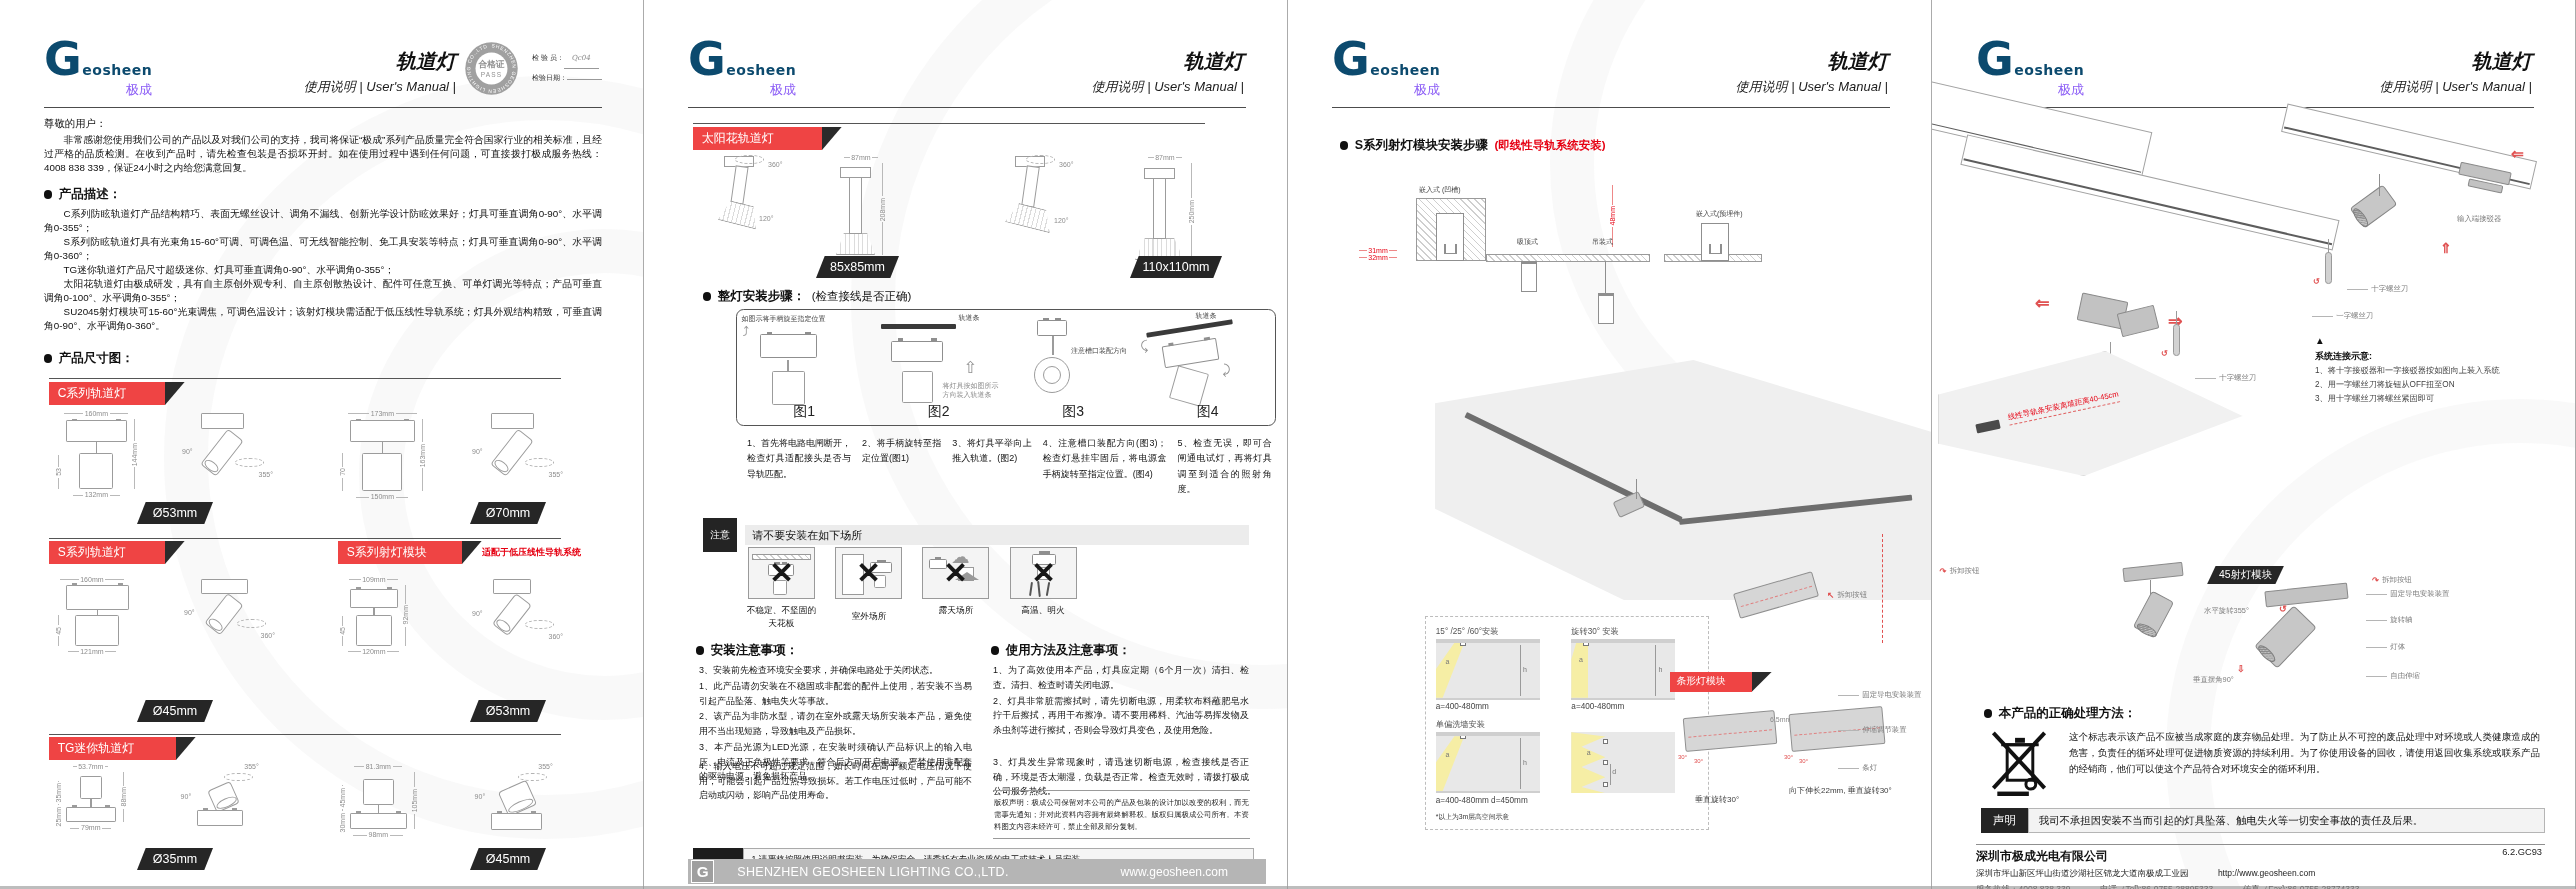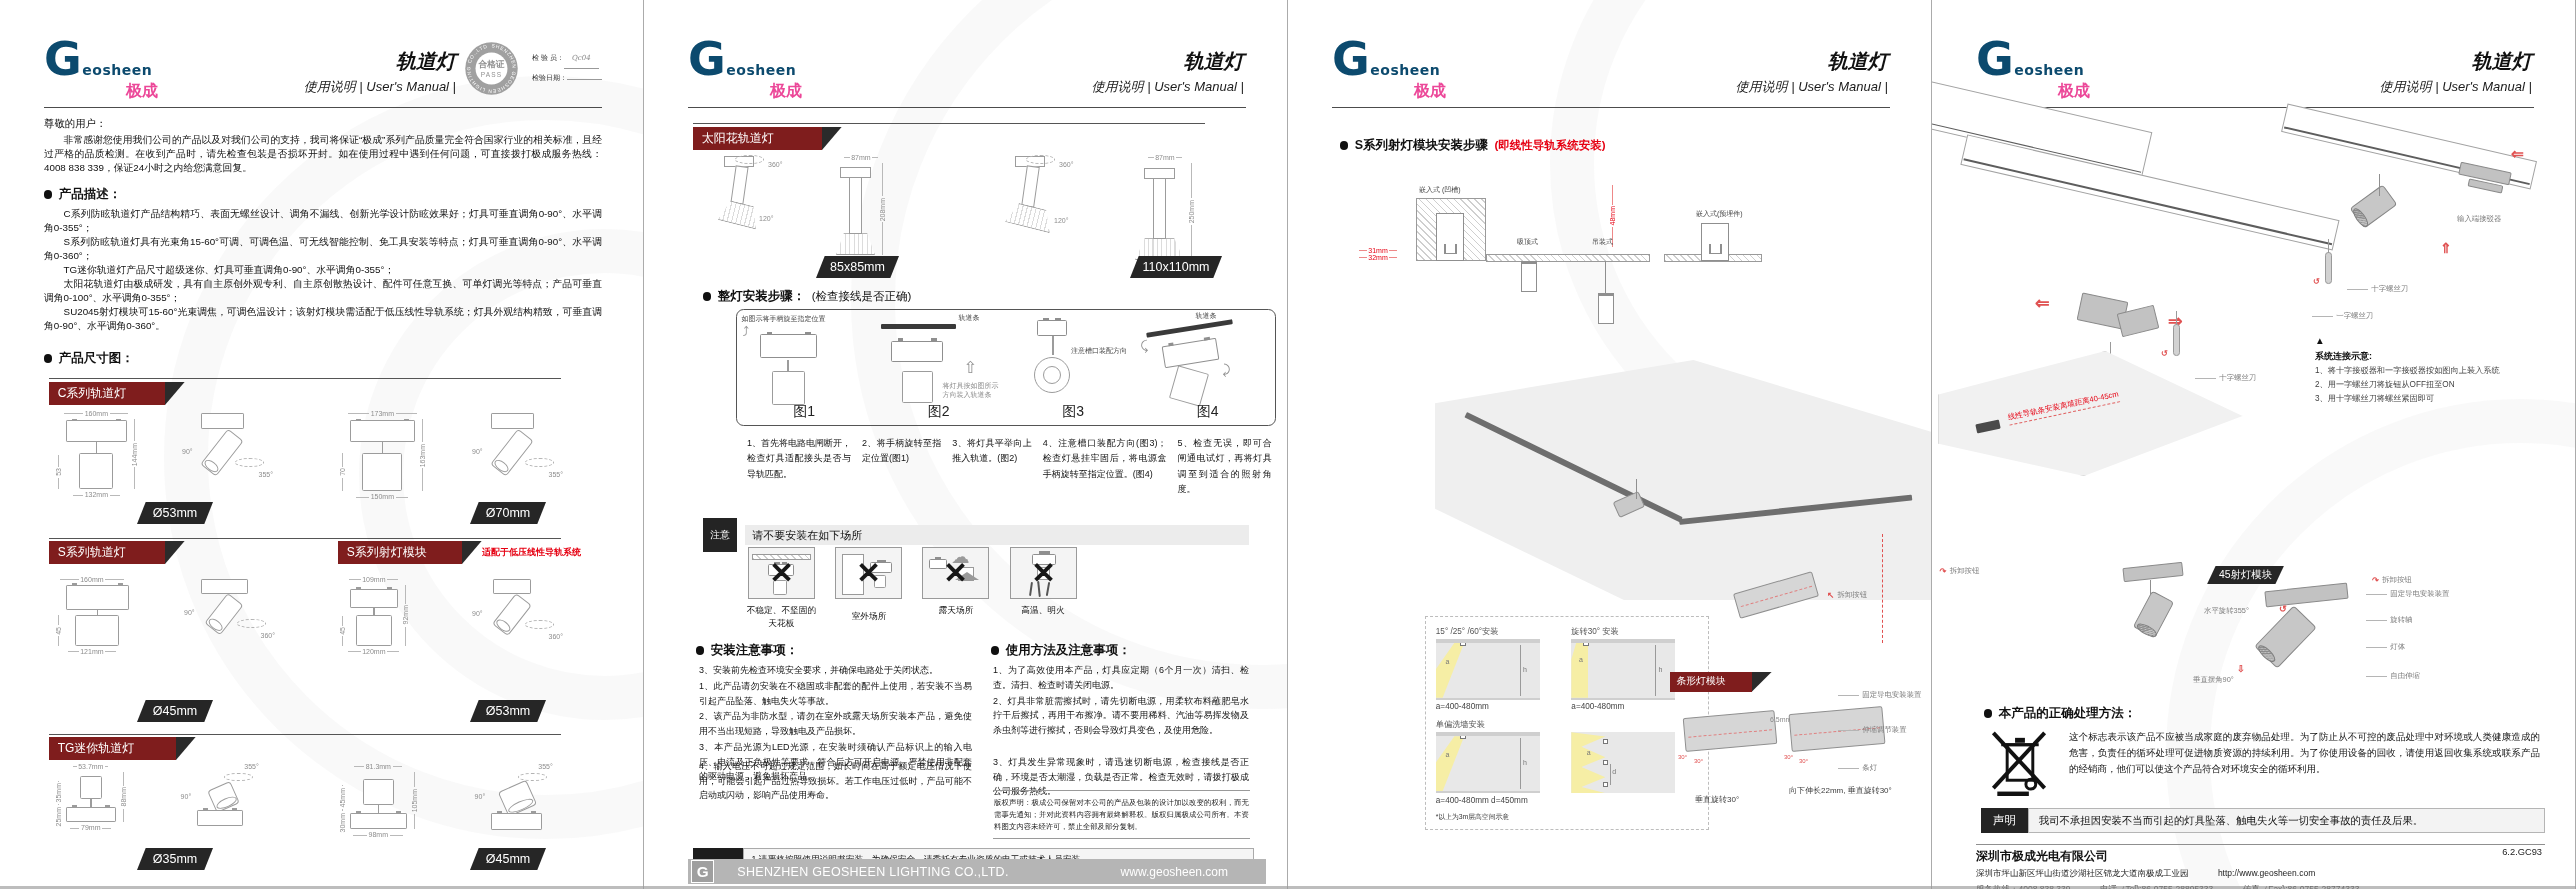--- a/index.html
+++ b/index.html
@@ -8,42 +8,42 @@
   #spread{position:relative;width:2576px;height:890px;background:#fff;outline:0.5px solid #b0b0b0;overflow:hidden}
   .page{position:absolute;top:0;width:644px;height:890px;background:#fff;border-right:0.5px solid #ababab;overflow:hidden}
   .page:last-child{border-right:none}
   .abs{position:absolute}
   .sw{position:absolute;border-radius:50%;border:44px solid rgba(150,150,150,.06);pointer-events:none}
   .scanedge{position:absolute;left:0;right:0;bottom:0;height:3.8px;background:#9a9a9a;opacity:.65}
   
   .hdr{position:absolute;left:44px;right:41px;top:32px;height:72px}
   .logo-word{font-family:"DejaVu Sans",sans-serif;font-weight:800;font-size:14px;letter-spacing:0.5px;color:#0c4a6e}
   .logo-word::first-letter{font-size:46px;font-weight:800}
-  .logo-cn{font-size:16px;font-weight:700;margin:-5.5px 0 0 82px;color:#ec4899}
+  .logo-cn{font-size:13px;font-weight:400;margin:-5.5px 0 0 82px;color:#8b5cf6}
   .titles{position:absolute;right:2.2px;top:16.4px;text-align:right}
   .titles.withstamp{right:146px}
   .t1{font-size:20px;font-weight:700;font-style:italic}
   .t2{font-size:13px;font-style:italic;margin-top:2.2px;color:#1a1a1a}
   .rule{position:absolute;left:44px;right:41px;top:107px;height:1.1px;background:#4c4c4c}
   .stamp{position:absolute;right:82px;top:7.6px;width:57px;height:57px}
   .stx{position:absolute;inset:0;display:flex;flex-direction:column;align-items:center;justify-content:center;color:#8f8f8f}
   .stx b{font-size:8.7px}.stx i{font-style:normal;font-size:6.5px;letter-spacing:1.1px}
   .qc{position:absolute;right:0;top:17.4px;font-size:7px;color:#333;line-height:18.5px;white-space:nowrap}
   .qv{display:inline-block;width:35px;border-bottom:0.5px solid #999;text-align:center;text-decoration:none;color:#8a8a8a;font-style:italic;font-family:"DejaVu Serif",serif}
   
   .sect{position:absolute;display:flex;align-items:center;gap:6.5px}
   .dot{width:8.2px;height:8.2px;background:#101010;border-radius:50%;flex:none}
   .sect h2{font-size:12.5px;font-weight:700}
   .sect .rd{color:#e60012;font-weight:700;font-size:11.5px}
   .body{font-size:9.8px;line-height:14px;text-align:justify;color:#0f0f0f}
   .ind{text-indent:2em}
   .gt{font-size:10.4px;font-weight:400;margin-bottom:1.6px}
   
   .secline{position:absolute;height:0.5px;background:#555}
-  .banner{position:absolute;height:23px;background:#7f1d1d;color:#fff;font-size:12px;display:flex;align-items:center;padding-left:8.7px}
+  .banner{position:absolute;height:23px;background:#ef4444;color:#fff;font-size:12px;display:flex;align-items:center;padding-left:8.7px}
   .banner::after{content:"";position:absolute;left:100%;top:0;height:100%;width:19.6px;background:#2b2b2b;clip-path:polygon(0 0,100% 0,0 100%)}
   .banner.sm{height:19.6px;font-size:9.8px;padding-left:6.5px}
   .badge{position:absolute;height:22px;background:#262626;color:#fff;font-size:12.5px;display:flex;align-items:center;justify-content:center;clip-path:polygon(8.7px 0,100% 0,calc(100% - 8.7px) 100%,0 100%)}
   
   .dimh{display:flex;align-items:center;gap:1.6px}
   .dimh i{flex:1;height:0.5px;background:#b9b9b9}
   .dimh span{font-size:7px;color:#8d8d8d;white-space:nowrap}
   .dimv{display:flex;flex-direction:column;align-items:center;gap:1.6px}
   .dimv i{flex:1;width:0.5px;background:#b9b9b9}
   .dimv span{font-size:7px;color:#8d8d8d;writing-mode:vertical-rl;transform:rotate(180deg)}

